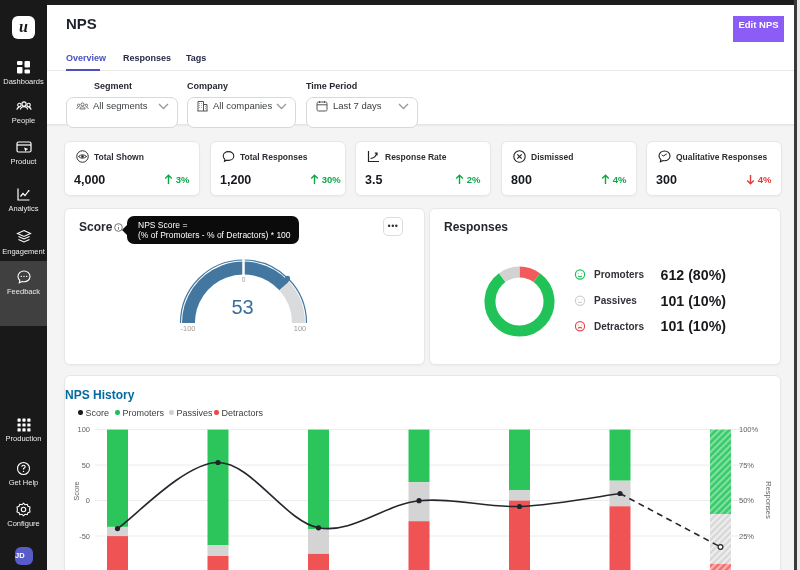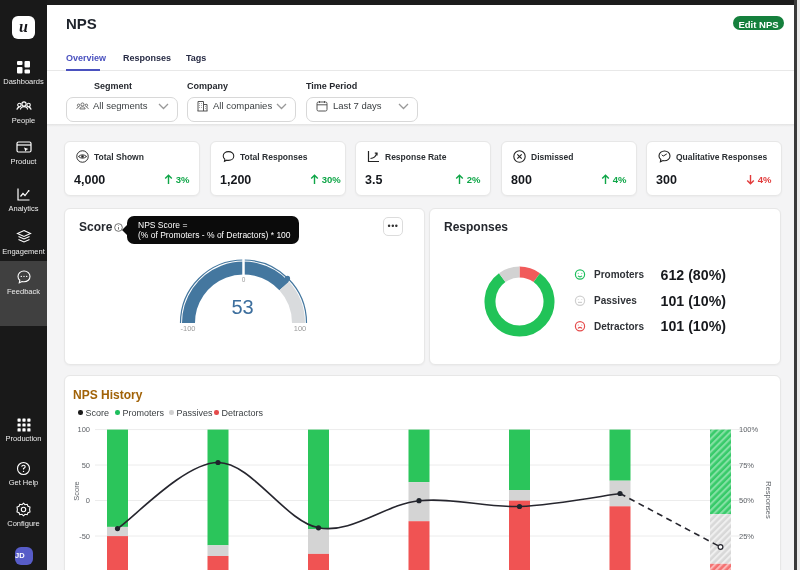--- a/index.html
+++ b/index.html
@@ -9,43 +9,43 @@
 #sidebar{left:0;top:0;width:47px;height:570px;background:#191919;}
 #rightedge{left:794px;top:0;width:3px;height:570px;background:#3a3a3a;}
 #rightedge2{left:797px;top:0;width:3px;height:570px;background:#e9e9e9;}
 #header{left:47px;top:5px;width:747px;height:120px;background:#ffffff;}
 #hdrshadow{left:47px;top:124px;width:747px;height:3px;background:linear-gradient(#e3e3e3,#f4f4f5);}
 #logo{left:12px;top:16px;width:23px;height:23px;background:#fff;border-radius:6px;color:#16161a;font-family:"Liberation Serif",serif;font-style:italic;font-weight:bold;font-size:16px;text-align:center;line-height:22px;}
 .sideitem{left:0;width:47px;text-align:center;color:#ececec;font-size:7.5px;}
 .sideitem svg{display:block;margin:0 auto 2px auto;}
 #feedhl{left:0;top:261px;width:47px;height:65px;background:#404040;}
 #npstitle{left:66px;top:15px;font-size:15px;font-weight:bold;color:#1f242c;}
-#editbtn{left:733px;top:16px;width:51px;height:14px;background:#15803d;border-radius:8px;color:#fff;font-size:9.5px;font-weight:bold;text-align:center;line-height:18px;}
+#editbtn{left:733px;top:16px;width:51px;height:26px;background:#8b5cf6;border-radius:0;color:#fff;font-size:9.5px;font-weight:bold;text-align:center;line-height:18px;}
 .tab{top:53px;font-size:9px;font-weight:bold;color:#272b44;}
 #tabline{left:47px;top:70px;width:747px;height:1px;background:#e8e8e8;}
 #tabu{left:66px;top:69px;width:34px;height:2px;background:#4a51bf;}
 .flabel{top:81px;font-size:9px;font-weight:bold;color:#25282e;}
-.dd{top:97px;height:25px;background:#fff;border:1px solid #d8d8d8;border-radius:7px;color:#3c4043;font-size:9.5px;line-height:15px;}
+.dd{top:97px;height:31px;background:#fff;border:1px solid #d8d8d8;border-radius:7px;color:#3c4043;font-size:9.5px;line-height:15px;}
 .dd svg{vertical-align:middle;}
 .chev{float:right;margin:5px 8px 0 0;}
 .card{background:#fff;border:1px solid #e7e7e7;border-radius:6px;box-shadow:0 1px 2px rgba(0,0,0,0.04);}
 .kpi{top:141px;width:136px;height:55px;}
 .kpilabel{font-size:8.5px;font-weight:bold;color:#2b2f33;position:absolute;left:29px;top:10px;}
 .kpival{font-size:12.5px;font-weight:bold;color:#15181d;position:absolute;left:9px;top:30.5px;}
 .kpidelta{position:absolute;left:99px;top:31.5px;font-size:9.5px;font-weight:bold;color:#0fa648;white-space:nowrap;}
 .kpidelta.red{color:#e23b3b;}
 .kpiicon{position:absolute;left:11px;top:8px;}
 #scorecard{left:64px;top:208px;width:361px;height:157px;}
 #respcard{left:429px;top:208px;width:352px;height:157px;}
 .cardtitle{position:absolute;left:14px;top:11px;font-size:12px;font-weight:bold;color:#25282e;}
 #tooltip{left:62px;top:7px;width:172px;height:28px;background:#0b0b0b;border-radius:7px;color:#fff;font-size:8.5px;padding:4px 0 16px 11px;line-height:10px;position:absolute;}
 #tooltip:before{content:"";position:absolute;left:-5px;top:9px;border:5px solid transparent;border-right-color:#0b0b0b;border-left:none;}
 #dots{position:absolute;left:318px;top:8px;width:20px;height:19px;border:1px solid #dcdcdc;border-radius:5px;background:#fff;text-align:center;line-height:16px;font-size:9px;color:#333;letter-spacing:0.5px;}
 #histcard{left:64px;top:375px;width:717px;height:220px;}
-#histtitle{position:absolute;left:8px;top:12px;font-size:12px;font-weight:bold;color:#a16207;}
+#histtitle{position:absolute;left:0;top:12px;font-size:12px;font-weight:bold;color:#0369a1;}
 .hleg{position:absolute;top:407.5px;font-size:9px;color:#3c4043;}
 .hleg i{display:inline-block;width:4.5px;height:4.5px;border-radius:50%;margin-right:3px;vertical-align:1px;}
 </style>
 </head>
 <body>
 <div class="abs" id="header"></div>
 <div class="abs" id="hdrshadow"></div>
 <div class="abs" id="topbar"></div>
 <div class="abs" id="sidebar"></div>
 <div class="abs" id="rightedge"></div>

